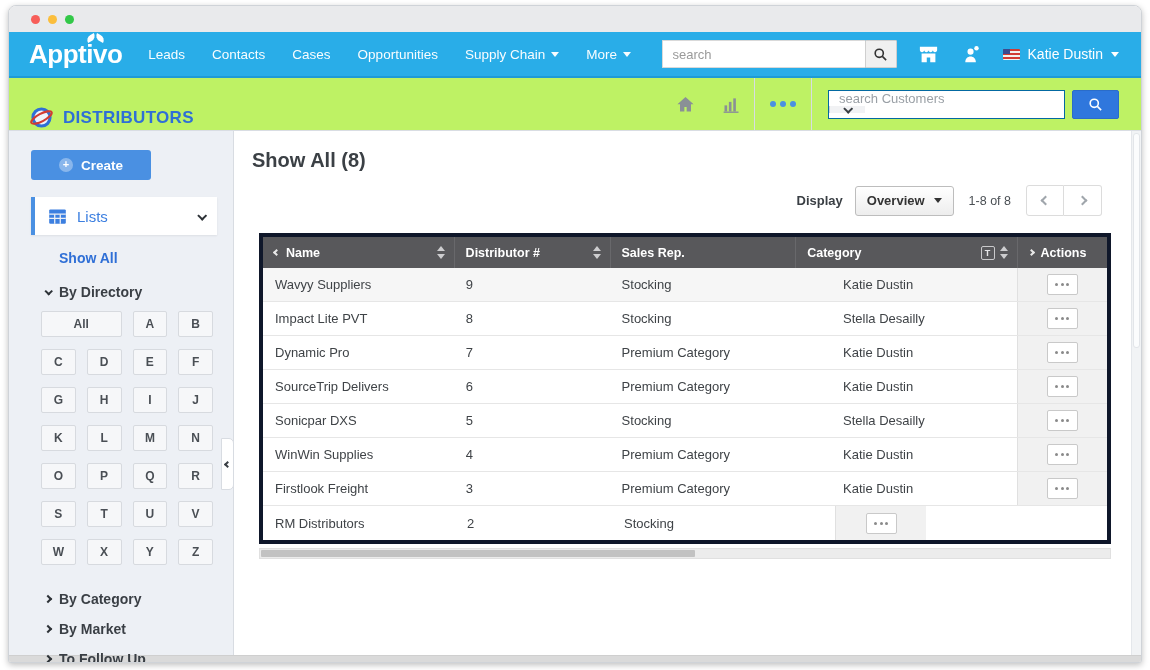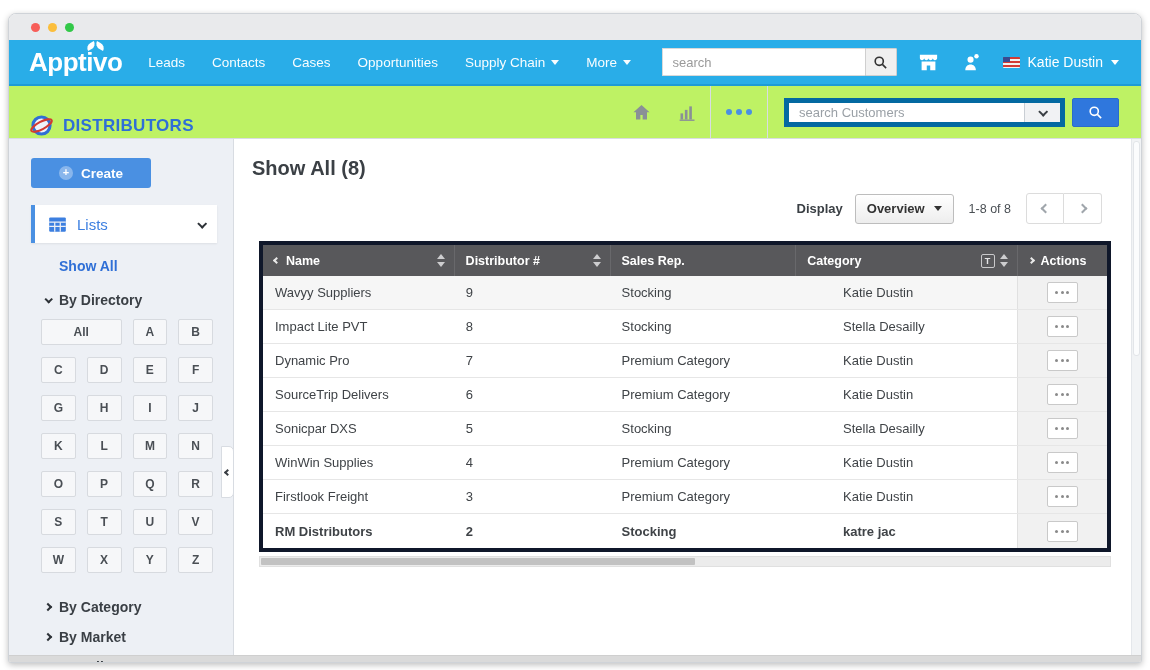--- a/index.html
+++ b/index.html
@@ -1,21 +1,21 @@
 <!DOCTYPE html>
 <html><head>
 <meta charset="utf-8">
 <style>
   * { margin:0; padding:0; box-sizing:border-box; }
   html,body { width:1150px; height:670px; }
   body { font-family:"Liberation Sans", sans-serif; background:#fff; position:relative; overflow:hidden; }
 
   .window { position:absolute; left:8px; right:8px; top:5px; bottom:7px;
     border:1px solid #cfd3d8; border-radius:8px 8px 3px 3px; overflow:hidden;
-    box-shadow:0 2px 6px rgba(0,0,0,.25); display:flex; flex-direction:column; background:#fff;margin-top:8px; }
+    box-shadow:0 2px 6px rgba(0,0,0,.25); display:flex; flex-direction:column; background:#fff; }
 
   
   .titlebar { height:26px; background:#e9eaec; display:flex; align-items:center; padding-left:22px; gap:8px; flex:0 0 auto; }
   .dot { width:9px; height:9px; border-radius:50%; display:inline-block; }
   .dot.red { background:#f75e59; } .dot.yellow { background:#fbbe3c; } .dot.green { background:#32c848; }
 
   
   .bluebar { height:46px; background:#29ade8; border-bottom:2px solid #1d9bd6; display:flex; align-items:center; padding:0 22px 0 20px; flex:0 0 auto; }
   .brand { position:relative; color:#fff; font-size:26px; font-weight:bold; letter-spacing:-0.5px; margin-right:26px; cursor:pointer; }
   .leaf { position:absolute; width:10px; height:6px; background:#fff; top:-4px; }
@@ -37,21 +37,21 @@
   
   .appbar { height:53px; background:#bef264; border-bottom:1px solid #d9dde3; display:flex; align-items:flex-end; padding:0 14px 0 20px; flex:0 0 auto; }
   .apptitle { display:flex; align-items:center; gap:9px; }
   .apptitle span { color:#2f6fd6; font-size:17px; font-weight:bold; letter-spacing:.3px; }
   .appbar-right { margin-left:auto; display:flex; align-items:center; height:100%; }
   .iconbtn { display:flex; align-items:center; justify-content:center; width:46px; height:100%; cursor:pointer; }
   .vsep { width:1px; height:100%; background:#d8dce2; }
   .dots3 { display:flex; gap:4px; align-items:center; justify-content:center; width:56px; height:100%; cursor:pointer; }
   .dots3 i { width:6px; height:6px; border-radius:50%; background:#4a90e2; }
   .csearch { display:flex; align-items:center; margin:0 8px 0 16px; }
-  .csearch .box { display:flex; border:5px solid #0369a1; background:#fff; height:29px; }
+  .csearch .box { display:flex; border:1px solid #0369a1; background:#fff; height:29px;flex-direction:column; }
   .csearch input { width:235px; border:none; outline:none; padding:0 10px; font-size:13px; color:#333; font-family:"Liberation Sans",sans-serif; }
   .csearch input::placeholder { color:#9aa0a6; }
   .csearch .dd { width:36px; display:flex; align-items:center; justify-content:center; background:#f1f2f4; border-left:1px solid #c9ced4; cursor:pointer; }
   .bluebtn { width:47px; height:29px; margin-left:7px; background:#2f77dd; border:1px solid #2a6cc9; border-radius:2px; display:flex; align-items:center; justify-content:center; cursor:pointer; }
 
   .chev { display:inline-block; width:6px; height:6px; border-right:2px solid currentColor; border-bottom:2px solid currentColor; }
   .chev.r { transform:rotate(-45deg); }
   .chev.l { transform:rotate(135deg); }
   .chev.d { transform:rotate(45deg) translateY(-1px); }
 
@@ -99,21 +99,21 @@
   .th-name { width:192px; } .th-num { width:157px; } .th-cat { width:223px; } .th-rep { width:187px; } .th-act { width:91px; }
   .th .chev { width:5px; height:5px; border-width:2px; color:#e8e8e8; margin-right:7px; }
   .sort { display:inline-flex; flex-direction:column; gap:3px; }
   .sort i { width:0; height:0; border-left:4px solid transparent; border-right:4px solid transparent; }
   .sort .up { border-bottom:5px solid #cdcdcf; }
   .sort .dn { border-top:5px solid #cdcdcf; }
   .filterT { width:14px; height:14px; border:1px solid #c9c9cb; border-radius:2px; color:#e4e4e6; font-size:9px; font-weight:bold; display:flex; align-items:center; justify-content:center; margin-right:5px; }
   .filterT::before { content:"T"; }
   .tbody .trow { display:flex; height:34px; align-items:stretch; border-bottom:1px solid #e6e6e6; background:#fff; cursor:pointer; }
   .tbody .trow:first-child { background:#f6f6f6; }
-  .tbody .trow:last-child { border-bottom:none;font-weight:bold; }
+  .tbody .trow:last-child { border-bottom:none; }
   .td { display:flex; align-items:center; padding:0 9px 0 12px; font-size:13px; color:#3f4347; overflow:hidden; white-space:nowrap; }
   .td-name { width:192px; } .td-num { width:157px; } .td-cat { width:223px; } .td-rep { width:187px; }
   .td-act { width:91px; justify-content:center; background:#f1f1f1; border-left:1px solid #e0e0e0; padding:0; }
   .row-actions { width:31px; height:21px; background:#fff; border:1px solid #c9c9c9; border-radius:2px; display:flex; align-items:center; justify-content:center; gap:2.5px; cursor:pointer; }
   .row-actions i { width:3px; height:3px; border-radius:50%; background:#8a8a8a; }
 
   .hscroll { margin:4px 0 0 25px; width:852px; height:11px; background:#ececec; border:1px solid #e0e0e0; position:relative; }
   .hthumb { position:absolute; left:1px; top:1px; width:434px; height:7px; background:#c2c2c2; border-radius:1px; }
 
   .vscroll { position:absolute; right:0; top:0; bottom:0; width:10px; background:#f1f3f5; border-left:1px solid #e4e7eb; }
@@ -456,21 +456,20 @@
                   <i></i>
                   <i></i>
                   <i></i>
                 </button>
             </div>
           </div>
             <div class="trow">
             <div class="td td-name">RM Distributors</div>
             <div class="td td-num">2</div>
             <div class="td td-cat">Stocking</div>
-            <div class="td td-rep">katre jac</div>
             <div class="td td-act">
               <button class="row-actions">
                   <i></i>
                   <i></i>
                   <i></i>
                 </button>
             </div>
           </div>
         </div>
       </div>

